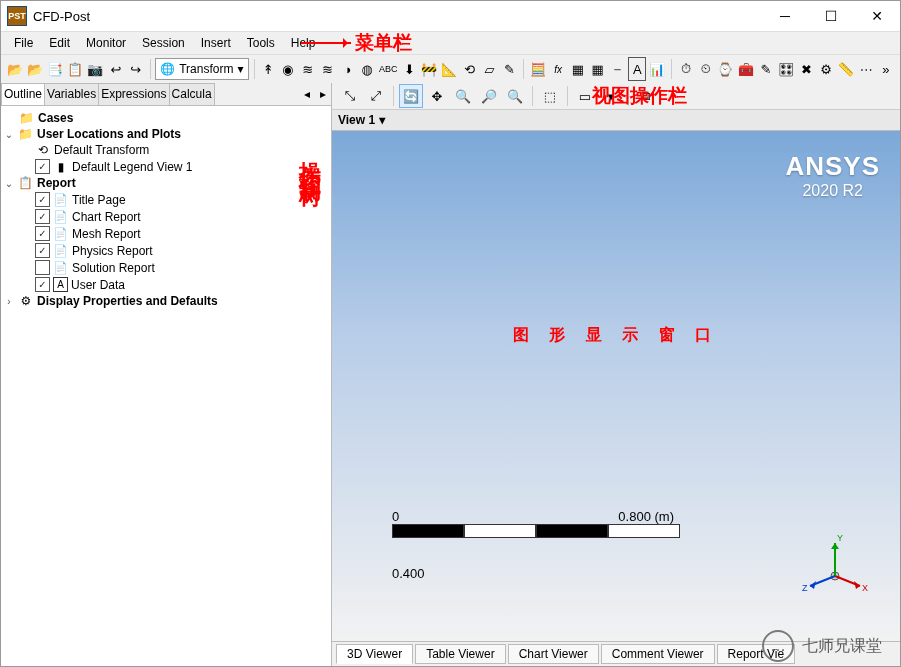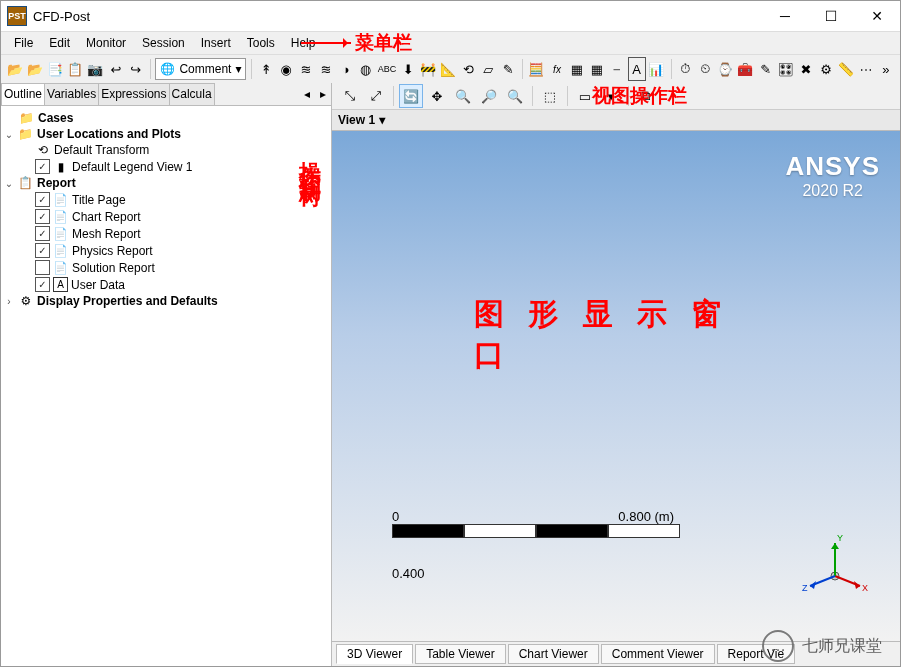--- a/index.html
+++ b/index.html
@@ -124,21 +124,21 @@
   background: linear-gradient(to bottom, #7ba8d8 0%, #b8cde8 40%, #f2f2f2 100%);
 }
 .ansys-brand {
   position: absolute; right: 20px; top: 20px; color: #fff; text-align: center;
   text-shadow: 0 1px 2px rgba(0,0,0,0.3);
 }
 .ansys-brand .big { font-size: 26px; font-weight: bold; letter-spacing: 1px; }
 .ansys-brand .small { font-size: 16px; }
 .center-label {
   position: absolute; left: 50%; top: 40%; transform: translate(-50%,-50%);
-  color: #ff0000; font-size: 30px; font-weight: bold; letter-spacing: 8px;
+  color: #ff0000; font-size: 16px; font-weight: bold; letter-spacing: 8px;
 }
 .scalebar {
   position: absolute; left: 60px; bottom: 60px; font-size: 13px;
 }
 .sbline { display: flex; align-items: flex-end; }
 .sbbox { width: 70px; height: 12px; border: 1px solid #333; }
 .sbf { background: #000; }
 .sbw { background: #fff; }
 .sblabels { display: flex; justify-content: space-between; width: 282px; }
 
@@ -200,21 +200,21 @@
     <div class="tbtn">📂</div>
     <div class="tbtn">📂</div>
     <div class="tbtn">📑</div>
     <div class="tbtn">📋</div>
     <div class="tbtn">📷</div>
     <div class="tbtn">↩</div>
     <div class="tbtn">↪</div>
     <div class="tsep"></div>
     <div class="loc-combo">
       <span>🌐</span>
-      <span>Comment</span>
+      <span>Transform</span>
       <span>▾</span>
     </div>
     <div class="tsep"></div>
     <div class="tbtn">↟</div>
     <div class="tbtn">◉</div>
     <div class="tbtn">≋</div>
     <div class="tbtn">≋</div>
     <div class="tbtn">◑</div>
     <div class="tbtn">◍</div>
     <div class="tbtn" style="font-size:9px;">ABC</div>

